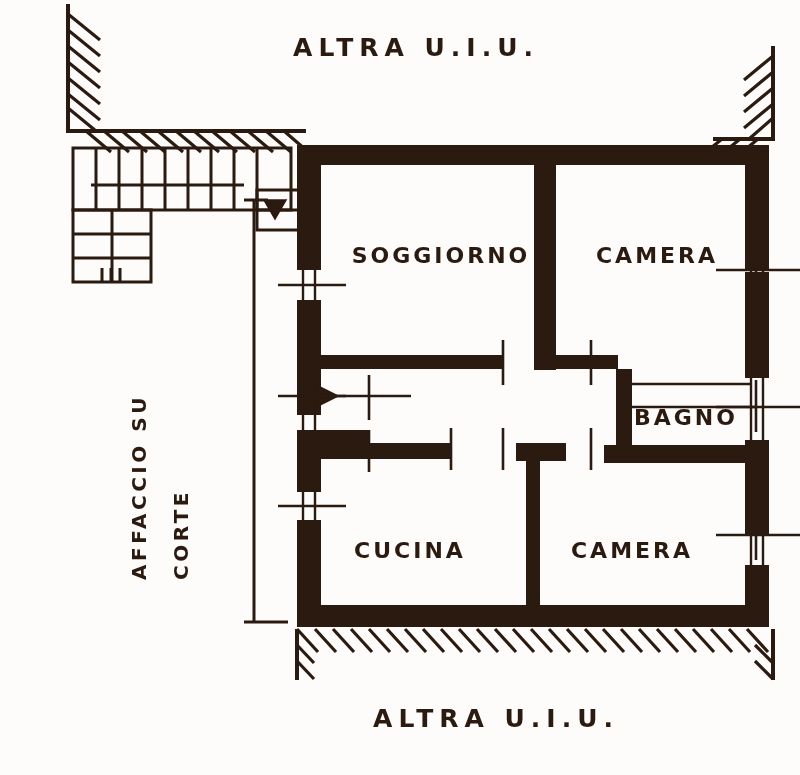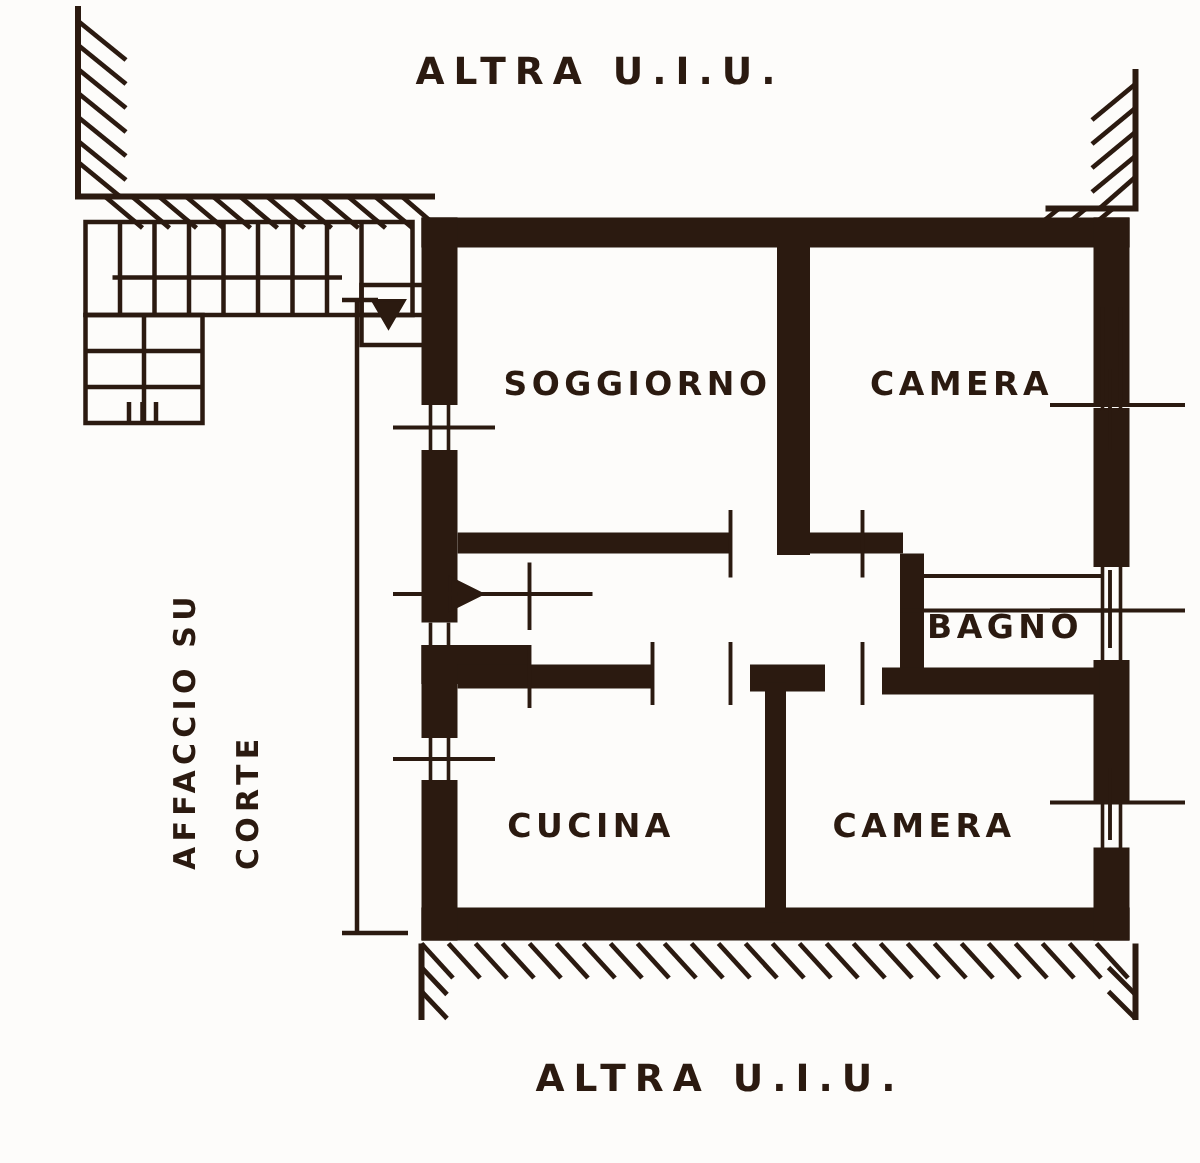--- a/index.html
+++ b/index.html
@@ -3,21 +3,21 @@
 <meta charset="utf-8">
 <style>
   html,body{margin:0;padding:0;}
   body{
     width:800px;height:775px;
     background:#fdfcfa;
     font-family:"DejaVu Sans",sans-serif;
     overflow:hidden;
     position:relative;
   }
-  #plan-root{position:absolute;inset:0;}
+  #plan-root{position:absolute;inset:0;padding-left:16px;}
   svg{display:block;}
   .lbl{
     font-family:"DejaVu Sans",sans-serif;
     font-weight:700;
     fill:#2b1a10;
     letter-spacing:2.5px;
   }
   .lbl-room{font-size:22px;letter-spacing:3px;}
   .lbl-edge{font-size:25px;letter-spacing:6px;}
   .lbl-side{font-size:20px;letter-spacing:3.5px;}

